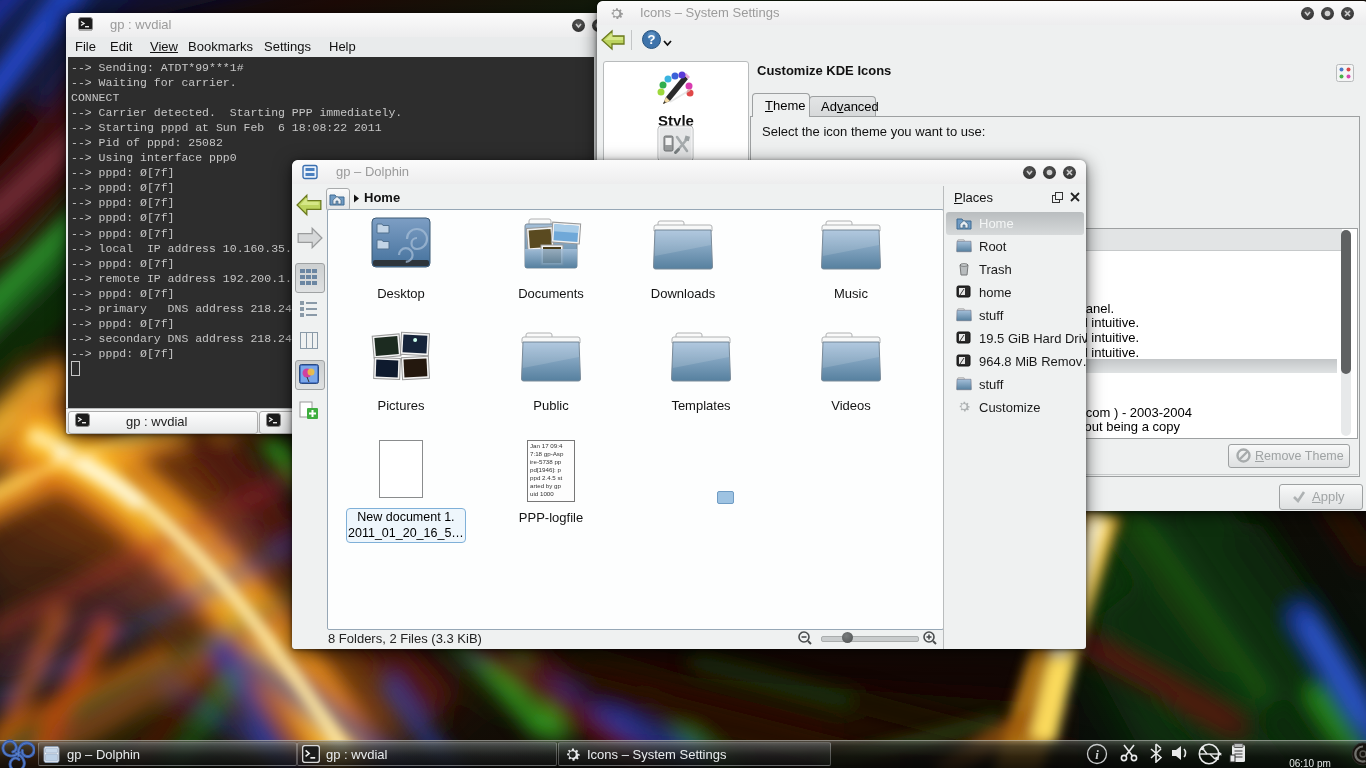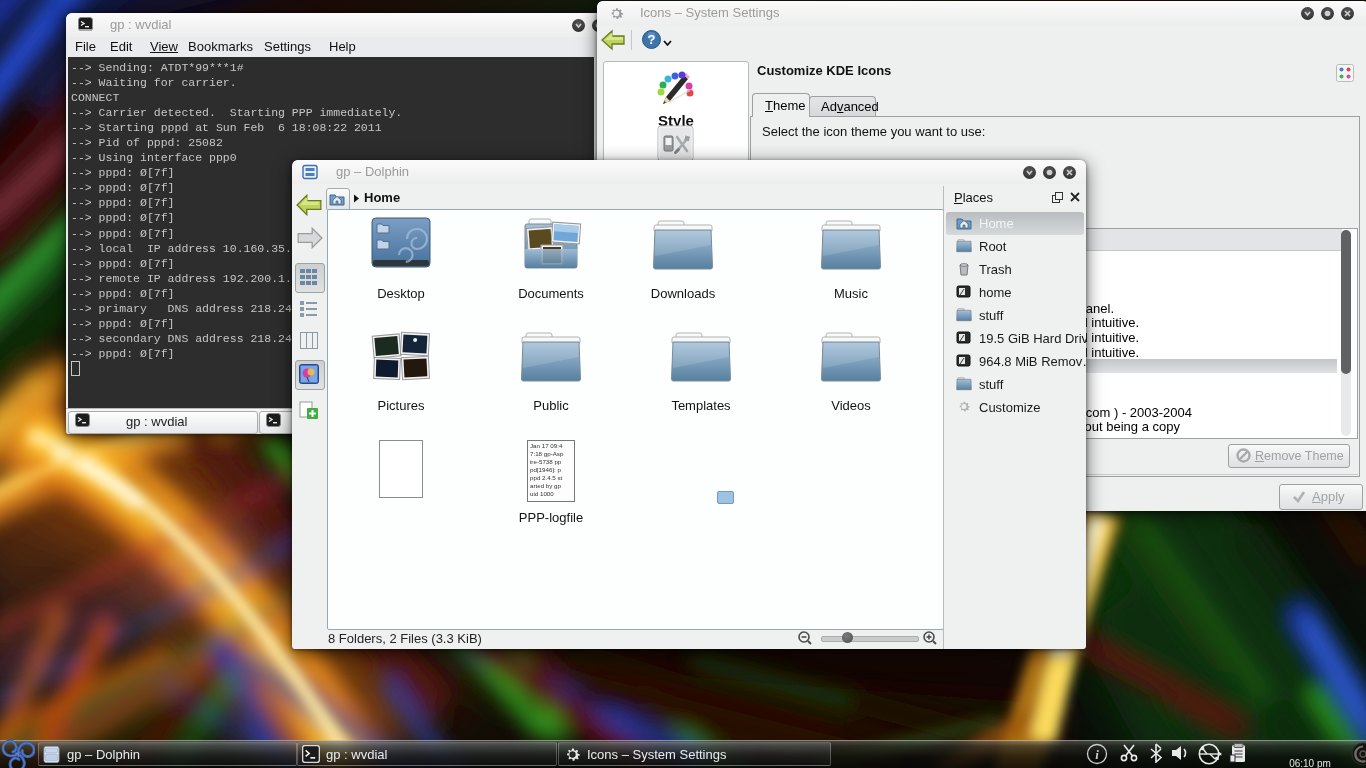--- a/index.html
+++ b/index.html
@@ -610,21 +610,21 @@
  </svg><div class="lbl">Templates</div></div>
     <div class="cell" style="left: 504px; top: 167px;"><svg width="64" height="58" viewBox="0 0 64 58">
    <path d="M9 6h22a2 2 0 012 2v4H7V8a2 2 0 012-2z" fill="#fafafa" stroke="#b0b2b3"></path>
    <path d="M5 10h54a2 2 0 012 2v4H3v-4a2 2 0 012-2z" fill="#f7f8f8" stroke="#b0b2b3"></path>
    <path d="M4 15h56l1.5 37a2 2 0 01-2 2H4.5a2 2 0 01-2-2z" fill="url(#fg)" stroke="#7b8b99"></path>
    <path d="M4.5 16h55l.6 14L3.9 41z" fill="#fff" opacity=".14"></path>
 
  </svg><div class="lbl">Videos</div></div>
     <div class="cell" style="left: 54px; top: 279px;"><svg width="46" height="60" viewBox="0 0 46 60">
         <rect x="1.5" y="1.5" width="43" height="57" fill="#fff" stroke="#8a8c8d"></rect>
-      </svg></div>
+      </svg><div style="margin-top:5px;border:1px solid #7fb0d8;border-radius:4px;background:#eef6fc;font-size:12.5px;line-height:15.5px;padding:1px 1px;display:inline-block;">New document 1.<br>2011_01_20_16_5…</div></div>
     <div class="cell" style="left: 204px; top: 279px;"><svg width="50" height="64" viewBox="0 0 50 64">
         <rect x="1.5" y="1.5" width="47" height="61" fill="#fdfdfd" stroke="#777"></rect>
         <text x="4" y="9" font-size="6.2" fill="#333" font-family="Liberation Sans">Jan 17 09:4</text>
         <text x="4" y="17" font-size="6.2" fill="#333" font-family="Liberation Sans">7:18 gp-Asp</text>
         <text x="4" y="25" font-size="6.2" fill="#333" font-family="Liberation Sans">ire-5738 pp</text>
         <text x="4" y="33" font-size="6.2" fill="#333" font-family="Liberation Sans">pd[1946]: p</text>
         <text x="4" y="41" font-size="6.2" fill="#333" font-family="Liberation Sans">ppd 2.4.5 st</text>
         <text x="4" y="49" font-size="6.2" fill="#333" font-family="Liberation Sans">arted by gp</text>
         <text x="4" y="57" font-size="6.2" fill="#333" font-family="Liberation Sans">uid 1000</text>
       </svg><div class="lbl" style="margin-top:3px;">PPP-logfile</div></div>

